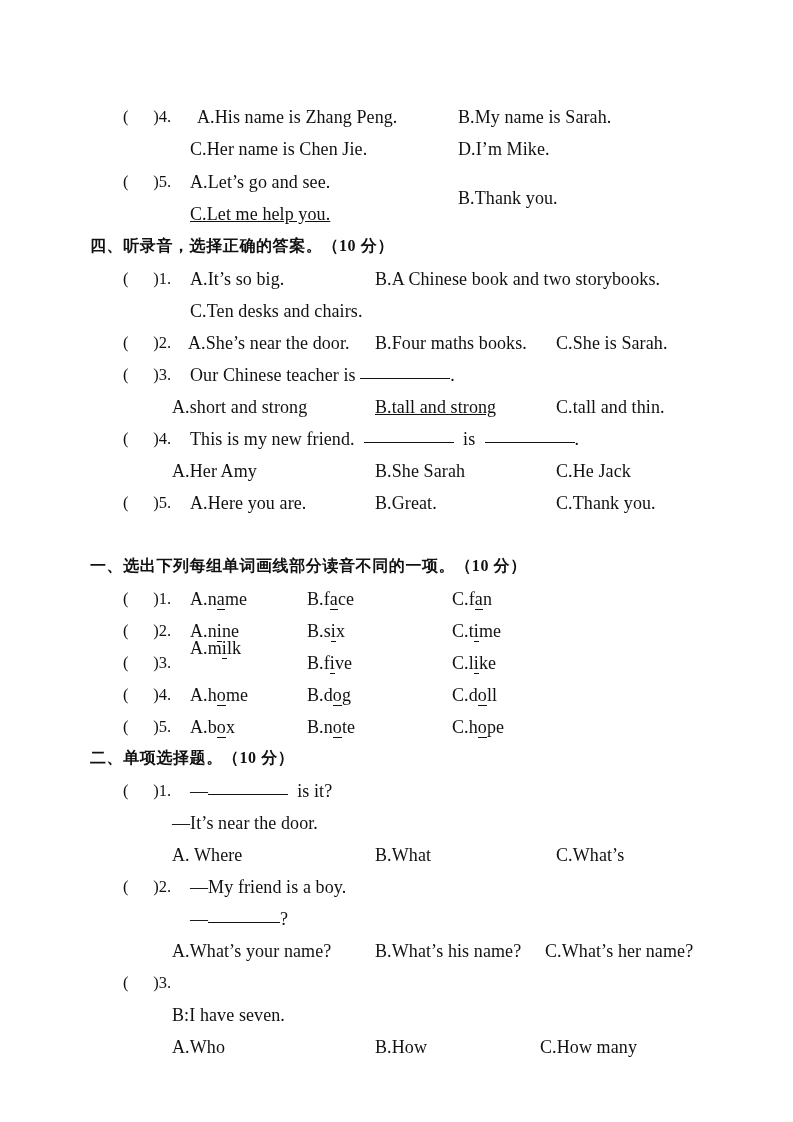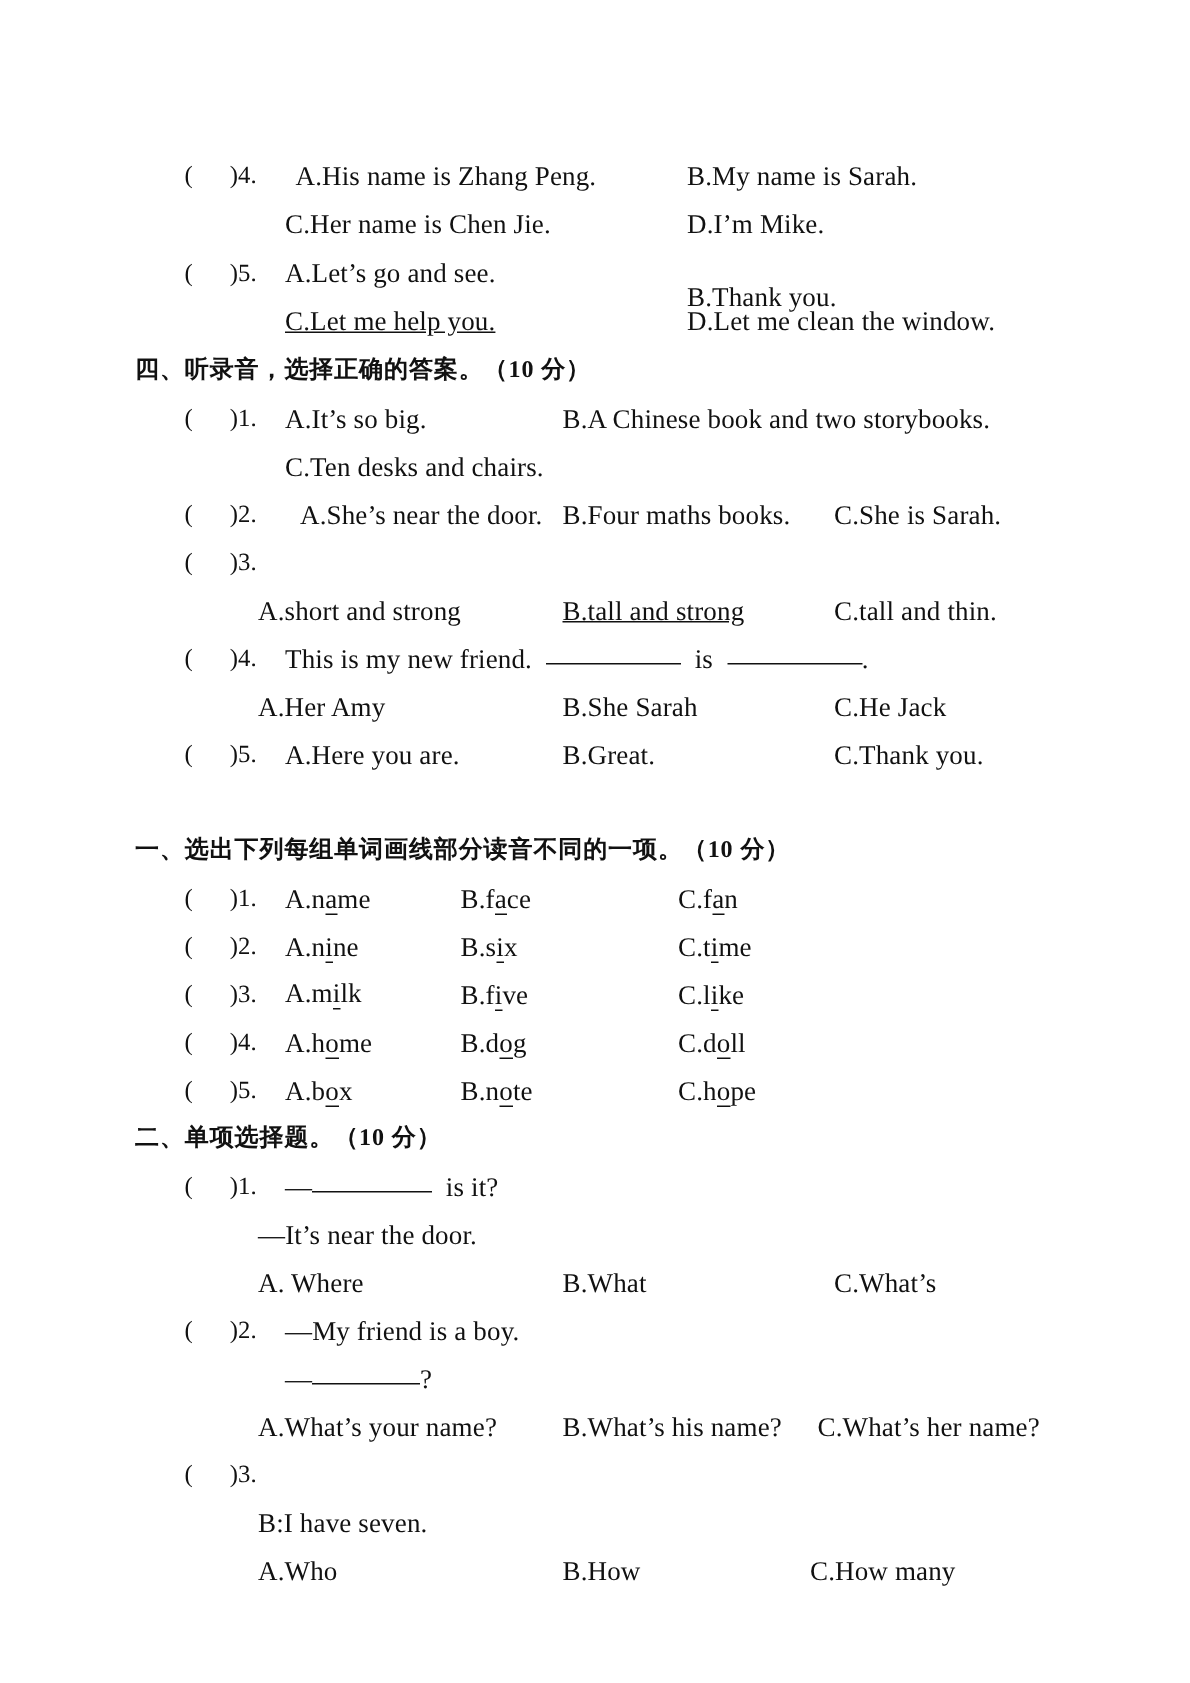--- a/index.html
+++ b/index.html
@@ -96,35 +96,35 @@
   <span class="line" style="left:458px; top:107px;">B.My name is Sarah.</span>
 
   <span class="line" style="left:190px; top:139px;">C.Her name is Chen Jie.</span>
   <span class="line" style="left:458px; top:139px;">D.I’m Mike.</span>
 
   <span class="mark" style="left:123px; top:172px;">(      )5.</span>
   <span class="line" style="left:190px; top:172px;">A.Let’s go and see.</span>
   <span class="line" style="left:458px; top:188px;">B.Thank you.</span>
 
   <span class="line" style="left:190px; top:204px;text-decoration:underline;">C.Let me help you.</span>
-  <span class="line" style="left:458px; top:204px;">D.Let me clean the window.</span>
 
   <div class="cn-head" style="left:90px; top:236px;"><span>四、听录音，选择正确的答案。（</span><span class="score">10 分</span><span>）</span></div>
 
   <span class="mark" style="left:123px; top:269px;">(      )1.</span>
   <span class="line" style="left:190px; top:269px;">A.It’s so big.</span>
   <span class="line" style="left:375px; top:269px;">B.A Chinese book and two storybooks.</span>
   <span class="line" style="left:190px; top:301px;">C.Ten desks and chairs.</span>
 
   <span class="mark" style="left:123px; top:333px;">(      )2.</span>
-  <span class="line" style="left:200px; top:333px;">A.She’s near the door.</span>
+  <span class="line" style="left:188px; top:333px;">A.She’s near the door.</span>
   <span class="line" style="left:375px; top:333px;">B.Four maths books.</span>
   <span class="line" style="left:556px; top:333px;">C.She is Sarah.</span>
 
   <span class="mark" style="left:123px; top:365px;">(      )3.</span>
+  <span class="line" style="left:190px; top:365px;"><span>Our Chinese teacher is</span>&nbsp;<span class="blank w90"></span><span>.</span></span>
   <span class="line" style="left:172px; top:397px;">A.short and strong</span>
   <span class="line" style="left:375px; top:397px;text-decoration:underline;">B.tall and strong</span>
   <span class="line" style="left:556px; top:397px;">C.tall and thin.</span>
 
   <span class="mark" style="left:123px; top:429px;">(      )4.</span>
   <span class="line" style="left:190px; top:429px;"><span>This is my new friend.</span>&nbsp;&nbsp;<span class="blank w90"></span>&nbsp;&nbsp;<span>is</span>&nbsp;&nbsp;<span class="blank w90"></span><span>.</span></span>
   <span class="line" style="left:172px; top:461px;">A.Her   Amy</span>
   <span class="line" style="left:375px; top:461px;">B.She   Sarah</span>
   <span class="line" style="left:556px; top:461px;">C.He   Jack</span>
 
@@ -140,21 +140,21 @@
   <span class="line" style="left:190px; top:589px;"><span>A.n</span><span class="u">a</span><span>me</span></span>
   <span class="line" style="left:307px; top:589px;"><span>B.f</span><span class="u">a</span><span>ce</span></span>
   <span class="line" style="left:452px; top:589px;"><span>C.f</span><span class="u">a</span><span>n</span></span>
 
   <span class="mark" style="left:123px; top:621px;">(      )2.</span>
   <span class="line" style="left:190px; top:621px;"><span>A.n</span><span class="u">i</span><span>ne</span></span>
   <span class="line" style="left:307px; top:621px;"><span>B.s</span><span class="u">i</span><span>x</span></span>
   <span class="line" style="left:452px; top:621px;"><span>C.t</span><span class="u">i</span><span>me</span></span>
 
   <span class="mark" style="left:123px; top:653px;">(      )3.</span>
-  <span class="line" style="left:190px; top:652px;"><span>A.m</span><span class="u">i</span><span>lk</span></span>
+  <span class="line" style="left:190px; top:638px;"><span>A.m</span><span class="u">i</span><span>lk</span></span>
   <span class="line" style="left:307px; top:653px;"><span>B.f</span><span class="u">i</span><span>ve</span></span>
   <span class="line" style="left:452px; top:653px;"><span>C.l</span><span class="u">i</span><span>ke</span></span>
 
   <span class="mark" style="left:123px; top:685px;">(      )4.</span>
   <span class="line" style="left:190px; top:685px;"><span>A.h</span><span class="u">o</span><span>me</span></span>
   <span class="line" style="left:307px; top:685px;"><span>B.d</span><span class="u">o</span><span>g</span></span>
   <span class="line" style="left:452px; top:685px;"><span>C.d</span><span class="u">o</span><span>ll</span></span>
 
   <span class="mark" style="left:123px; top:717px;">(      )5.</span>
   <span class="line" style="left:190px; top:717px;"><span>A.b</span><span class="u">o</span><span>x</span></span>

